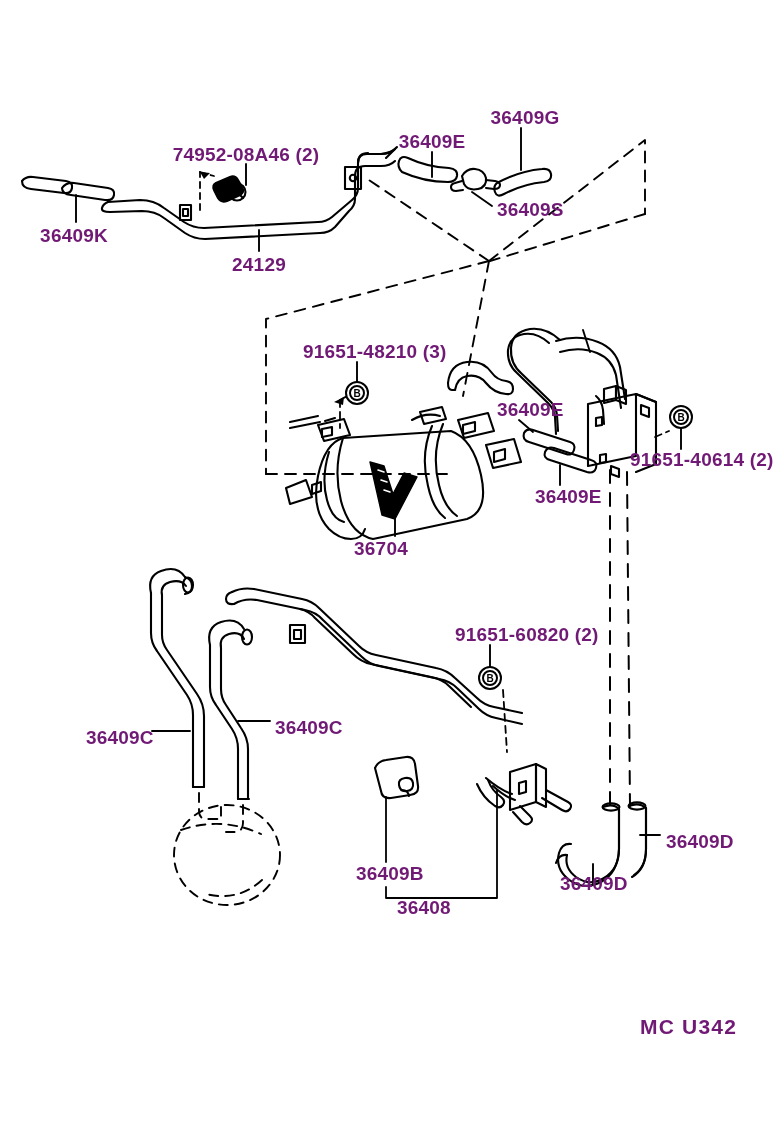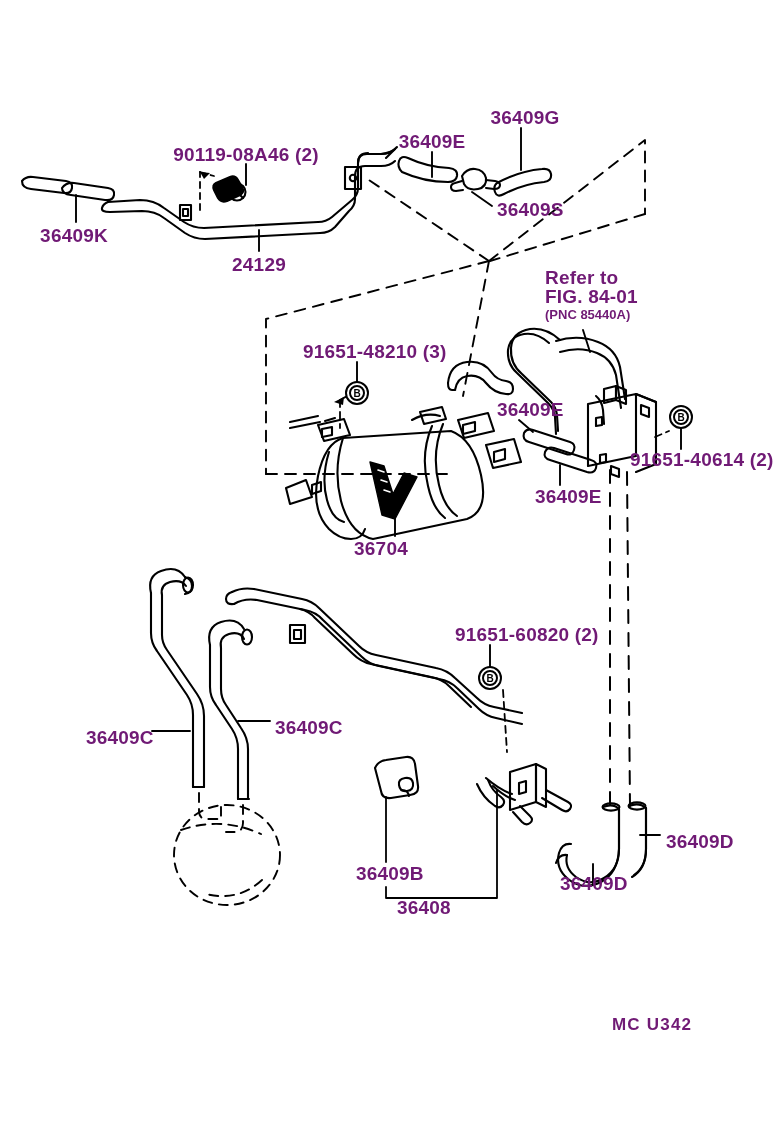--- a/index.html
+++ b/index.html
@@ -16,21 +16,21 @@
     font-family:"Liberation Sans","DejaVu Sans",sans-serif;
     font-weight:bold;
     color:#701a75;
     white-space:nowrap;
     letter-spacing:0.2px;
     line-height:1.02;
     user-select:none;
   }
   .sz-main{font-size:19px;}
   .sz-small{font-size:13px;letter-spacing:0px;}
-  .sz-foot{font-size:17px;letter-spacing:1.2px;}
+  .sz-foot{font-size:21px;letter-spacing:1.2px;margin-left:28px;}
   .ctr{transform:translateX(-50%);}
 </style>
 </head>
 <body>
 
 <div id="sheet">
 
   <svg viewBox="0 0 784 1134">
     <g fill="none" stroke="#000" stroke-width="2.1" stroke-linecap="round" stroke-linejoin="round">
 
@@ -303,21 +303,21 @@
       </g>
     </g>
 
     <g font-family="Liberation Sans, DejaVu Sans, sans-serif" font-size="10" font-weight="bold" text-anchor="middle" fill="#000">
       <text x="357" y="397">B</text>
       <text x="681" y="421">B</text>
       <text x="490" y="682">B</text>
     </g>
   </svg>
 
-  <div class="lbl sz-main ctr" style="left:246px;top:145px;">90119-08A46 (2)</div>
+  <div class="lbl sz-main ctr" style="left:246px;top:145px;">74952-08A46 (2)</div>
 
   <div class="lbl sz-main ctr" style="left:74px;top:226px;">36409K</div>
 
   <div class="lbl sz-main ctr" style="left:259px;top:255px;">24129</div>
 
   <div class="lbl sz-main ctr" style="left:432px;top:132px;">36409E</div>
 
   <div class="lbl sz-main ctr" style="left:525px;top:108px;">36409G</div>
 
   <div class="lbl sz-main" style="left:497px;top:200px;">36409S</div>
@@ -339,21 +339,16 @@
   <div class="lbl sz-main" style="left:435px;top:625px;margin-left:20px;">91651-60820 (2)</div>
 
   <div class="lbl sz-main" style="left:356px;top:864px;">36409B</div>
 
   <div class="lbl sz-main" style="left:397px;top:898px;">36408</div>
 
   <div class="lbl sz-main" style="left:666px;top:832px;">36409D</div>
 
   <div class="lbl sz-main" style="left:560px;top:874px;">36409D</div>
 
-  <div style="position:absolute;left:545px;top:268px;">
-    <div class="lbl sz-main" style="position:static;">Refer to</div>
-    <div class="lbl sz-main" style="position:static;">FIG. 84-01</div>
-    <div class="lbl sz-small" style="position:static;margin-top:1px;">(PNC 85440A)</div>
-  </div>
 
   <div class="lbl sz-foot" style="left:612px;top:1016px;">MC U342</div>
 
 </div>
 
 </body></html>

